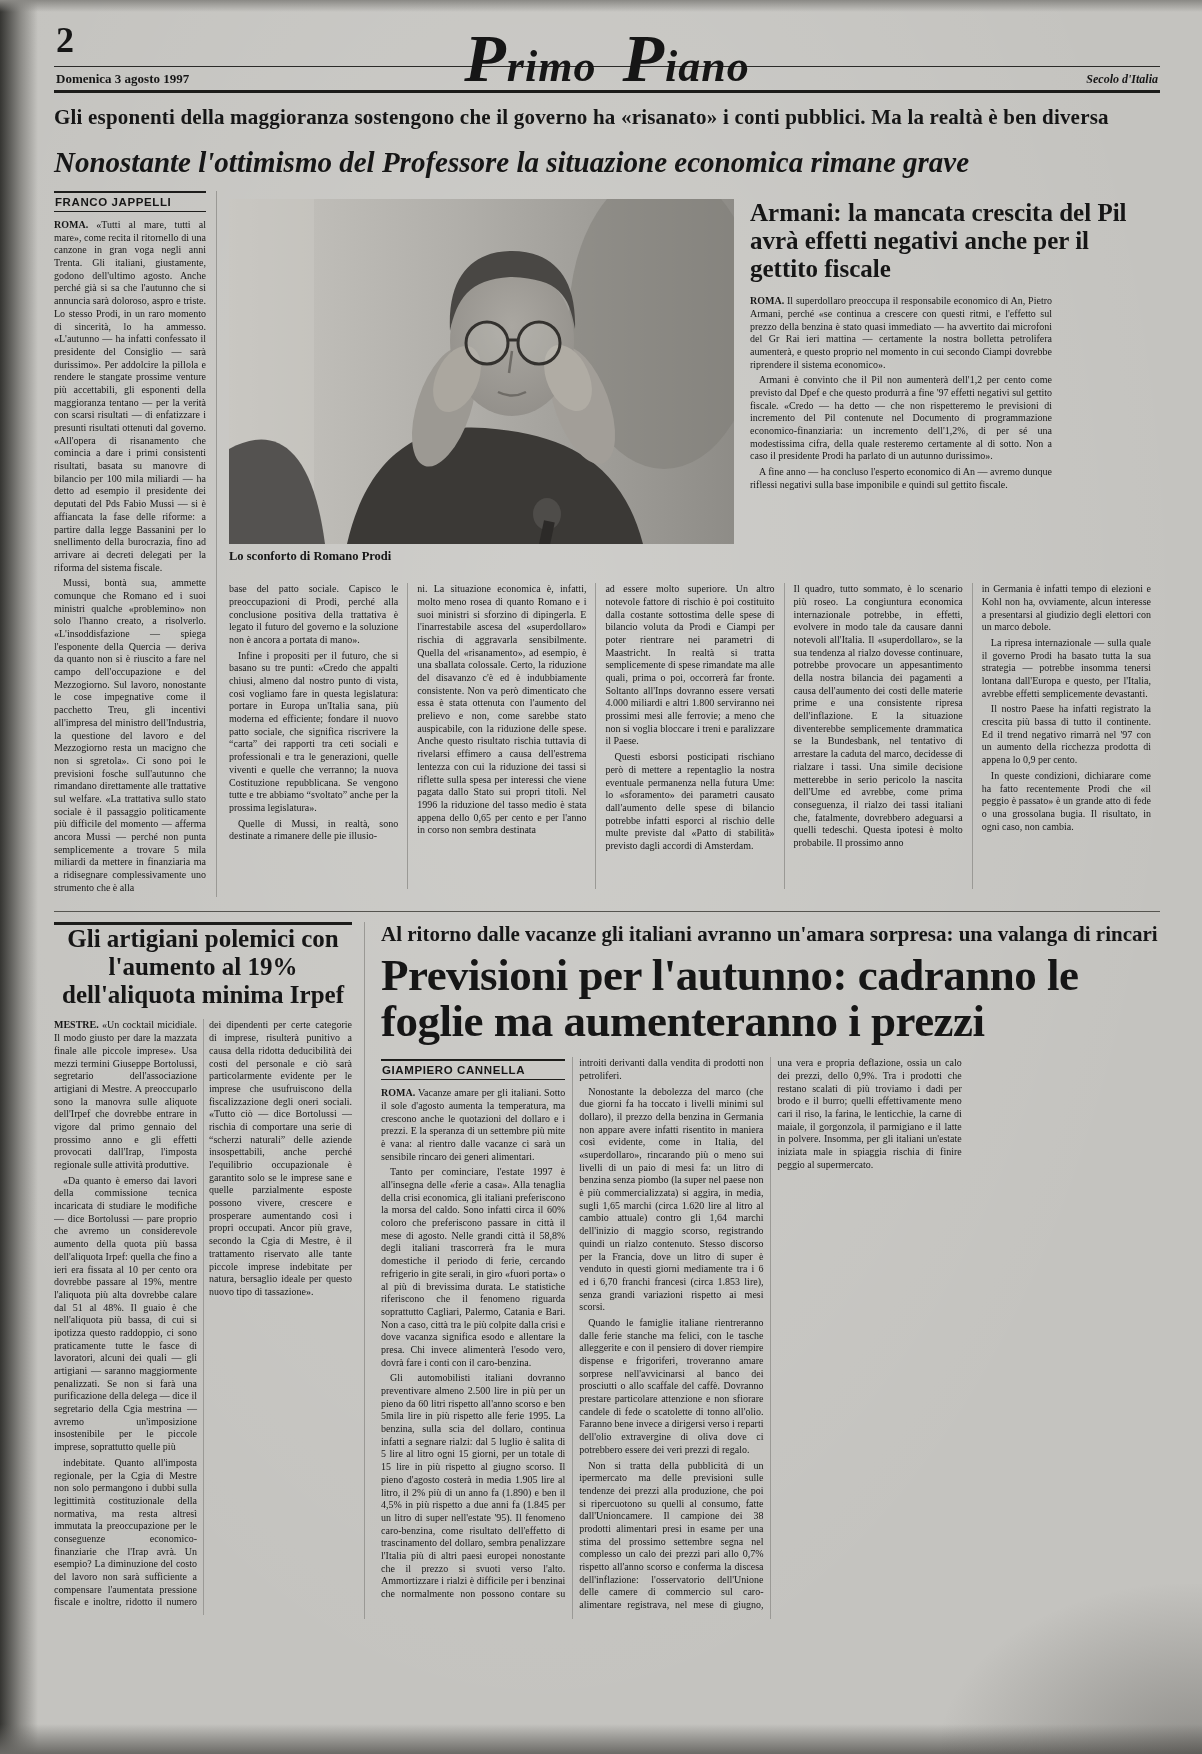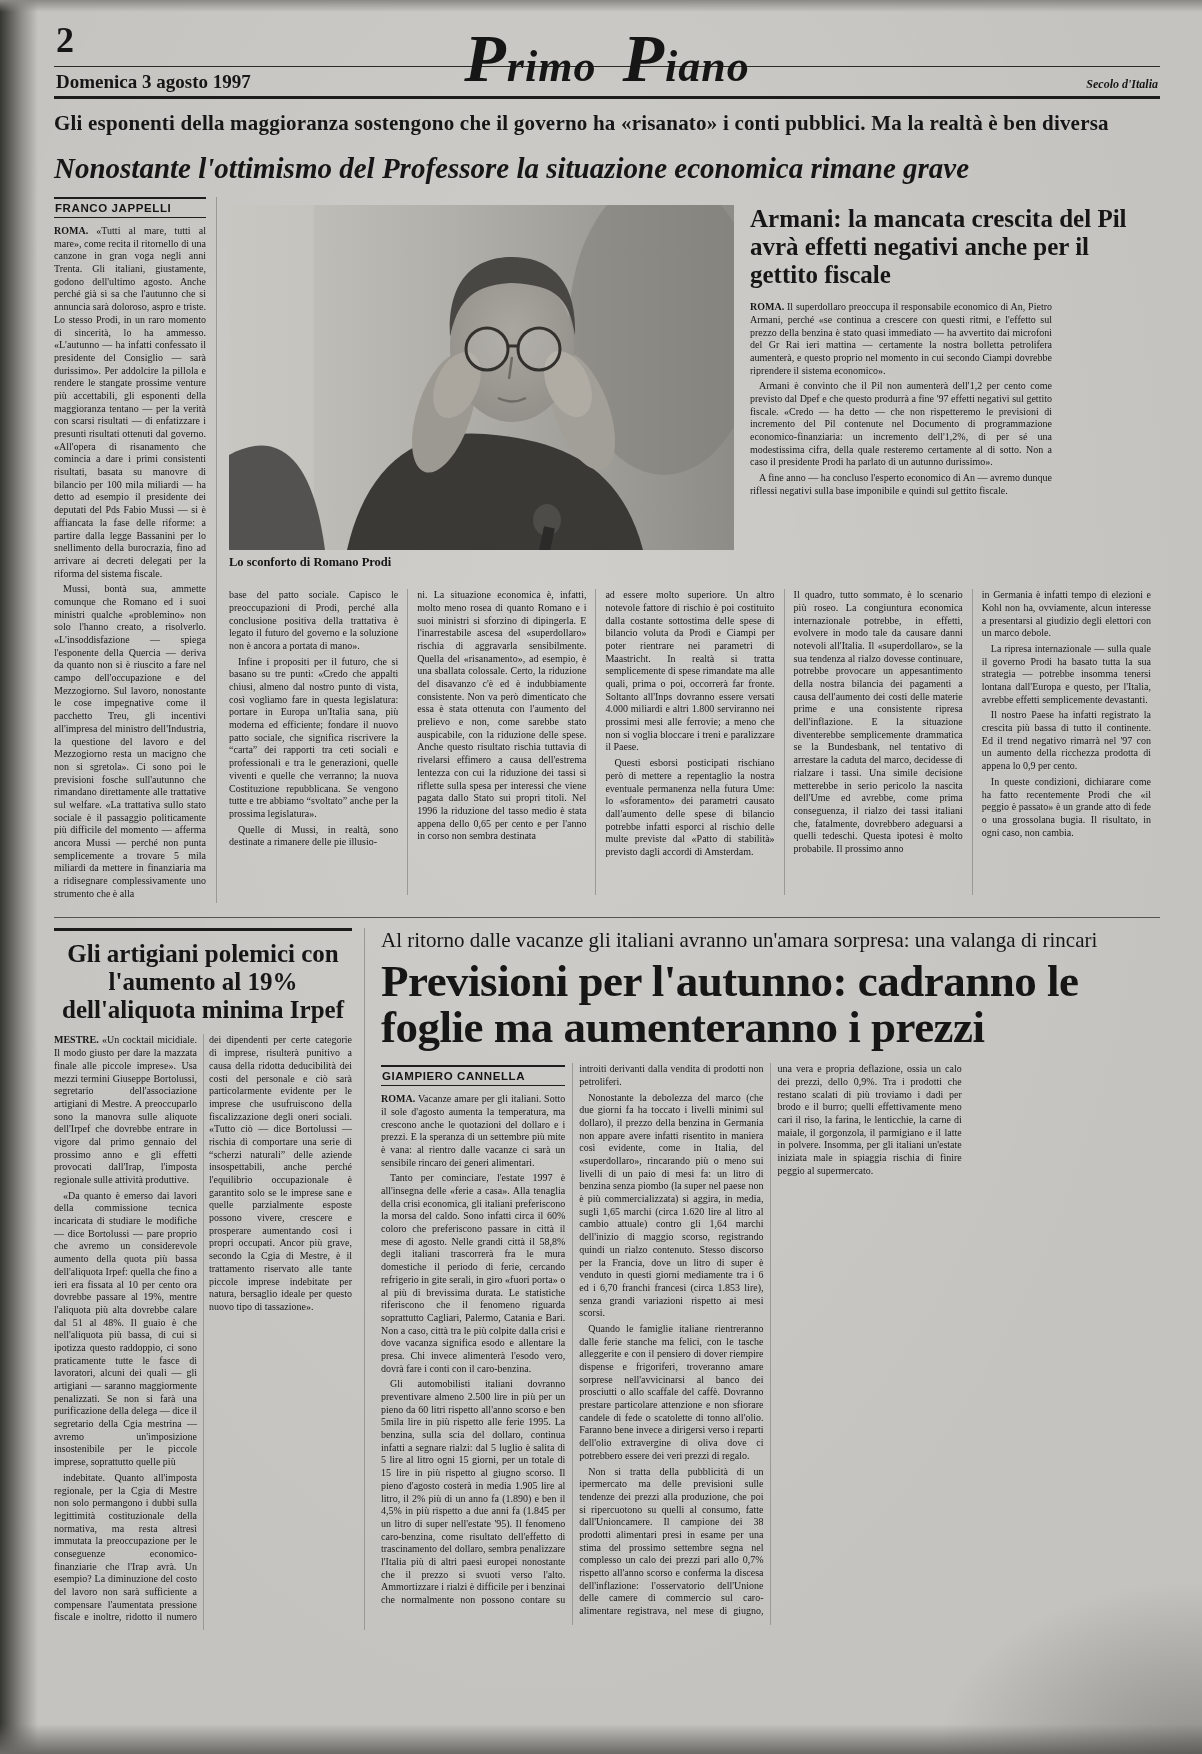--- a/index.html
+++ b/index.html
@@ -18,21 +18,21 @@
   .content{position:absolute;left:54px;right:42px;top:14px;}
 
   
   .topbar{position:relative;border-bottom:1px solid #2a2a28;height:52px;}
   .pagenum{position:absolute;left:2px;top:8px;font-size:36px;font-weight:bold;line-height:1;}
   .masthead{text-align:center;font-weight:bold;font-style:italic;font-size:44px;line-height:1;
         padding-top:10px;letter-spacing:1px;}
   .mast-word{display:inline-block;margin:0 7px;}
   .mast-word::first-letter{font-size:68px;}
   .daterow{display:flex;justify-content:space-between;align-items:baseline;padding:4px 2px 3px;}
-  .date{font-weight:bold;font-size:19px;}
+  .date{font-weight:bold;font-size:13px;}
   .papername{font-weight:bold;font-style:italic;font-size:12px;}
   .rule-thick{border-top:3px solid #1c1c1a;}
 
   
   .kicker{font-size:21px;font-weight:bold;margin:12px 0 16px;letter-spacing:.2px;}
   .headline{font-size:62px;font-weight:bold;line-height:.98;letter-spacing:-1px;margin:6px 0 6px;}
   .subhead{font-size:29px;font-weight:bold;font-style:italic;margin:0 0 12px;}
 
   .main{display:flex;gap:12px;align-items:center;}
   .col-left{width:152px;flex:none;border-right:1px solid #9a9995;padding-right:10px;overflow:hidden;}
@@ -52,26 +52,26 @@
   .armani-headline{font-size:25px;font-weight:bold;line-height:1.12;margin:0 0 12px;}
   .armani-body{width:302px;}
 
   .row-b{display:flex;margin-top:10px;height:306px;overflow:hidden;}
   .mid-col{flex:1;min-width:0;padding:0 9px;border-left:1px solid #9a9995;overflow:hidden;}
   .mid-col:first-child{border-left:none;padding-left:0;}
 
   
   .bottom{display:flex;gap:16px;margin-top:14px;border-top:1px solid #55544f;padding-top:10px;}
   .artigiani{width:298px;flex:none;border-right:1px solid #9a9995;padding-right:12px;}
-  .artigiani-headline{border-top:3px solid #1c1c1a;padding-top:9px;font-size:25px;font-weight:bold;
+  .artigiani-headline{border-top:3px solid #1c1c1a;font-size:25px;font-weight:bold;
         line-height:1.12;text-align:center;margin:0 0 10px;}
   .artigiani-body{column-count:2;column-gap:12px;column-rule:1px solid #9a9995;
         height:596px;column-fill:auto;overflow:hidden;}
   .autunno{flex:1;min-width:0;}
-  .autunno-kicker{font-size:21px;font-weight:normal;margin:0 0 6px;}
+  .autunno-kicker{font-size:21px;font-weight:bold;margin:0 0 6px;}
   .autunno-headline{font-size:45px;font-weight:bold;line-height:1.02;letter-spacing:-.5px;margin:0 0 12px;}
   .autunno-body{column-count:4;column-gap:14px;column-rule:1px solid #9a9995;
         height:562px;column-fill:auto;overflow:hidden;}
   .autunno-body .byline-box{margin-top:2px;}
 </style>
 </head>
 <body>
 
 <div class="scan">
   <div class="paper-tone"></div>

